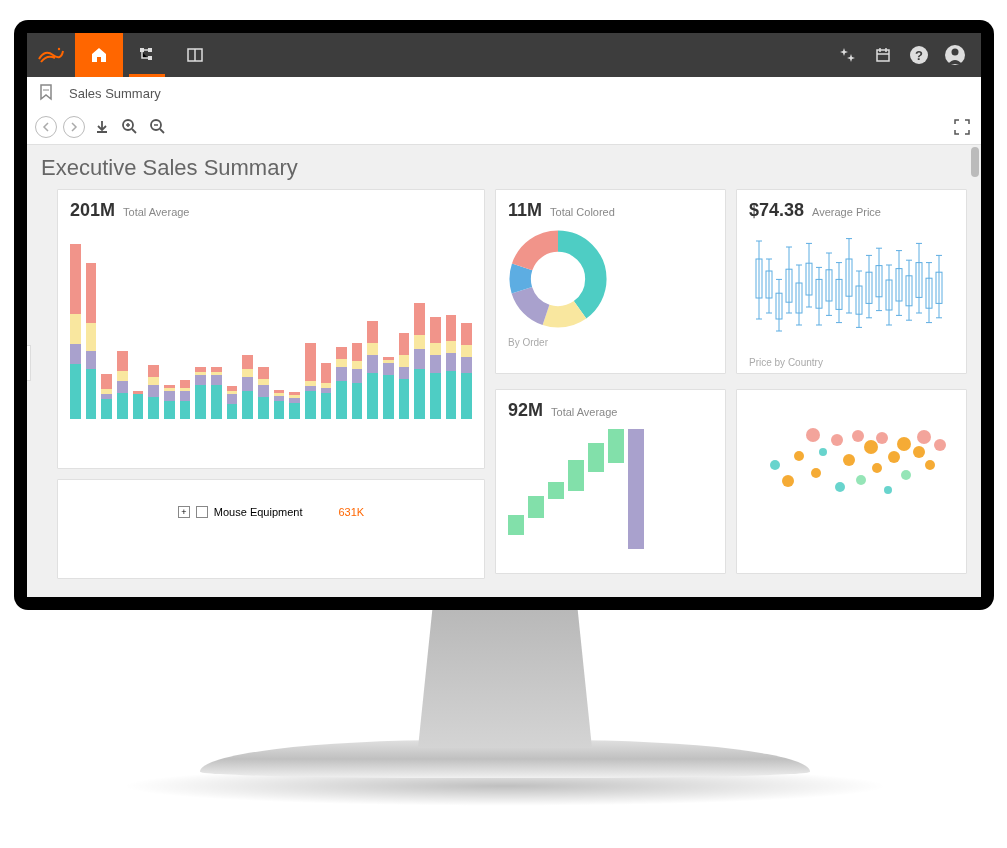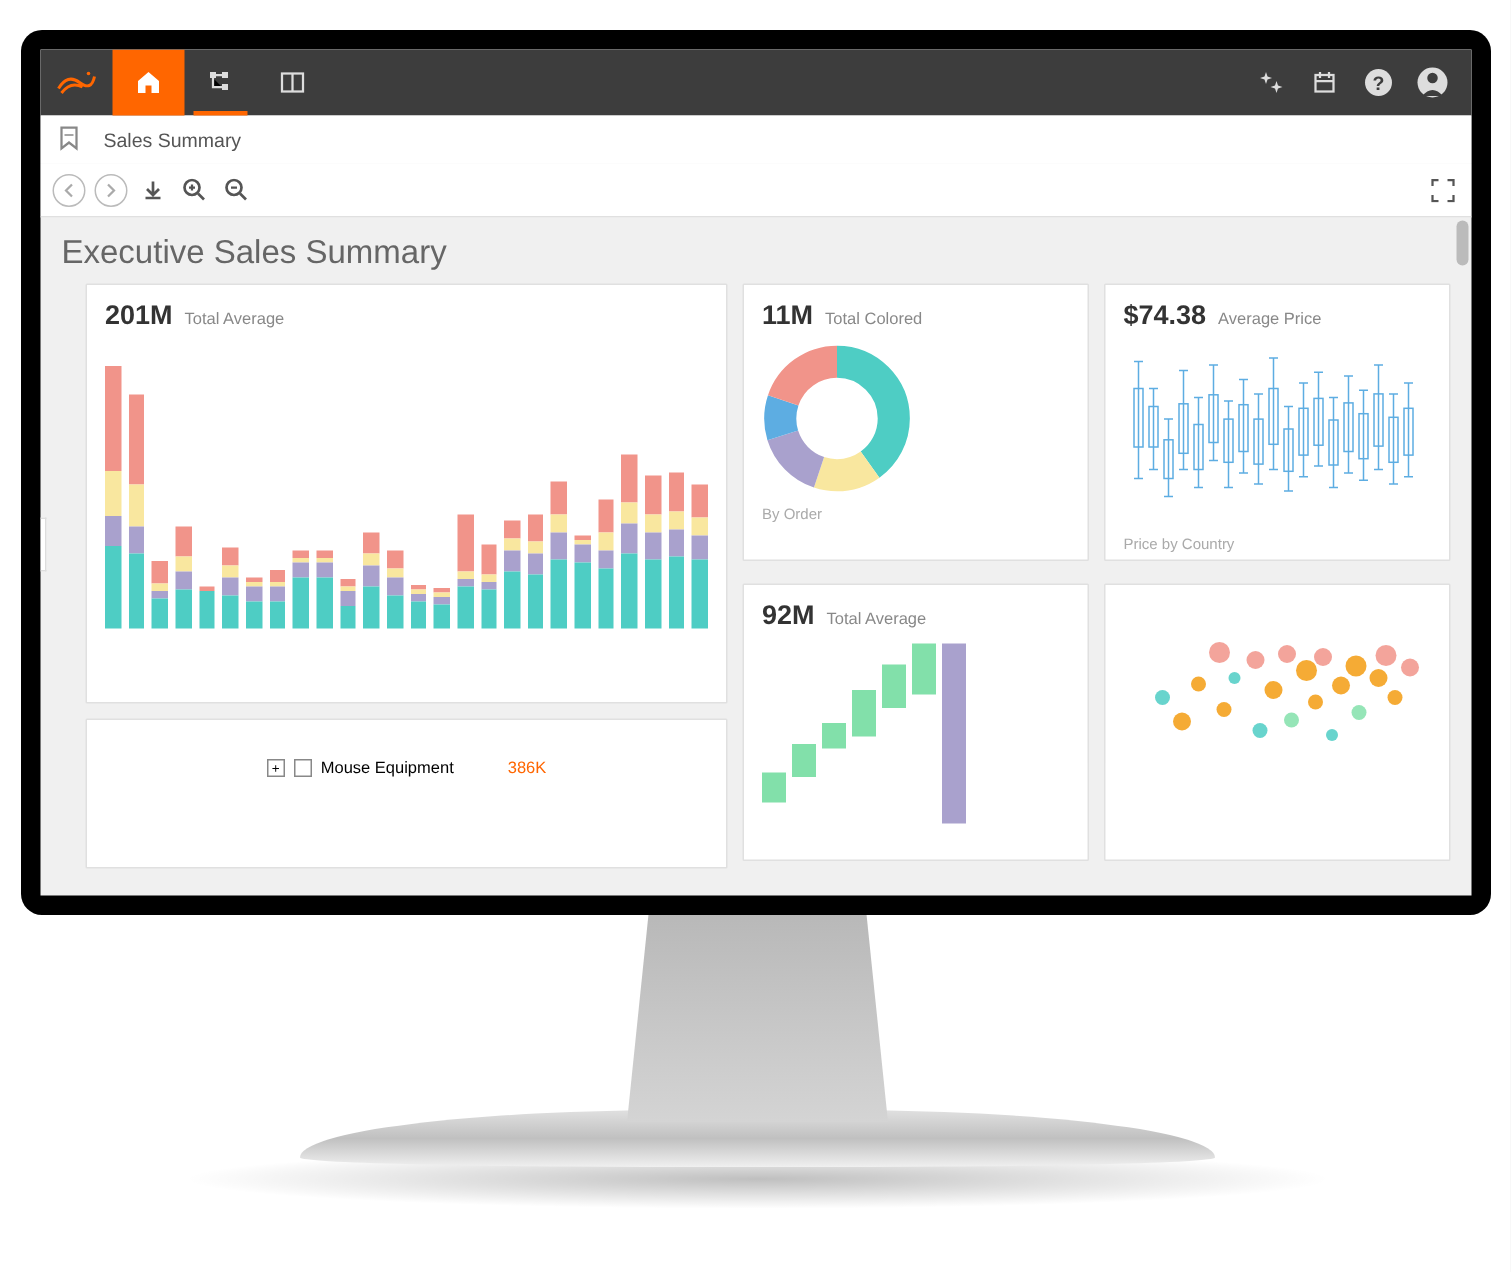--- a/index.html
+++ b/index.html
@@ -458,21 +458,21 @@
                   </div>
                 </div>
           </div>
         </div>
 
         <div class="tile product-tile">
           <div class="product-row">
             <span class="plus-box">+</span>
             <span class="sq-box"></span>
             <span>Mouse Equipment</span>
-            <span class="product-val">386K</span>
+            <span class="product-val">631K</span>
           </div>
         </div>
       </div>
 
       <div class="col-right">
         <div class="tile small-tile">
           <div class="tile-head">
             <span class="tile-val">11M</span>
             <span class="tile-lbl">Total Colored</span>
           </div>

